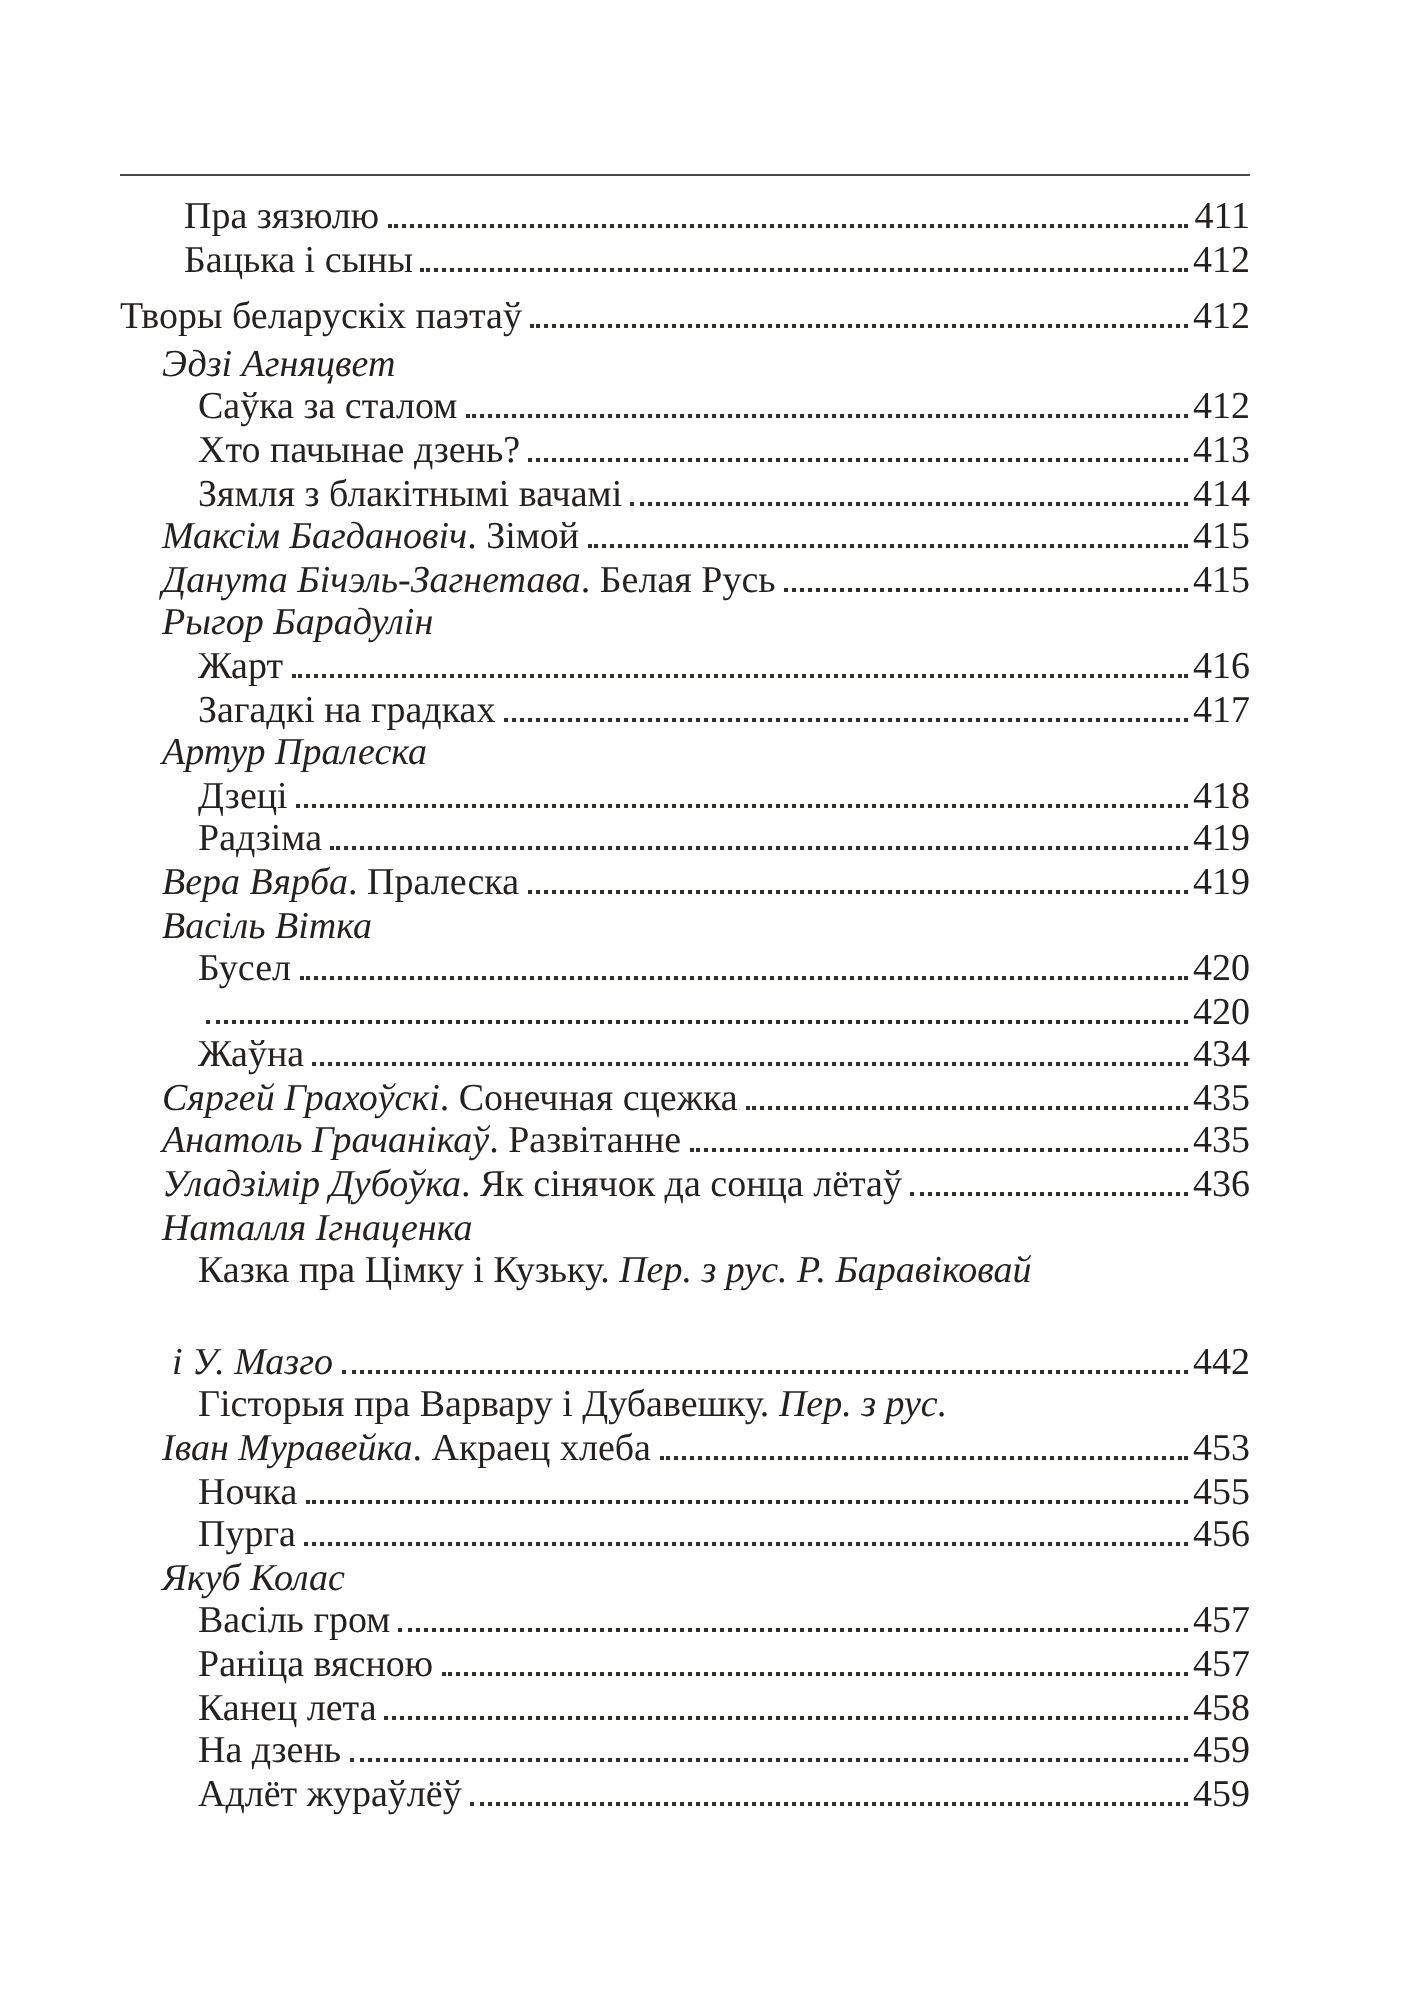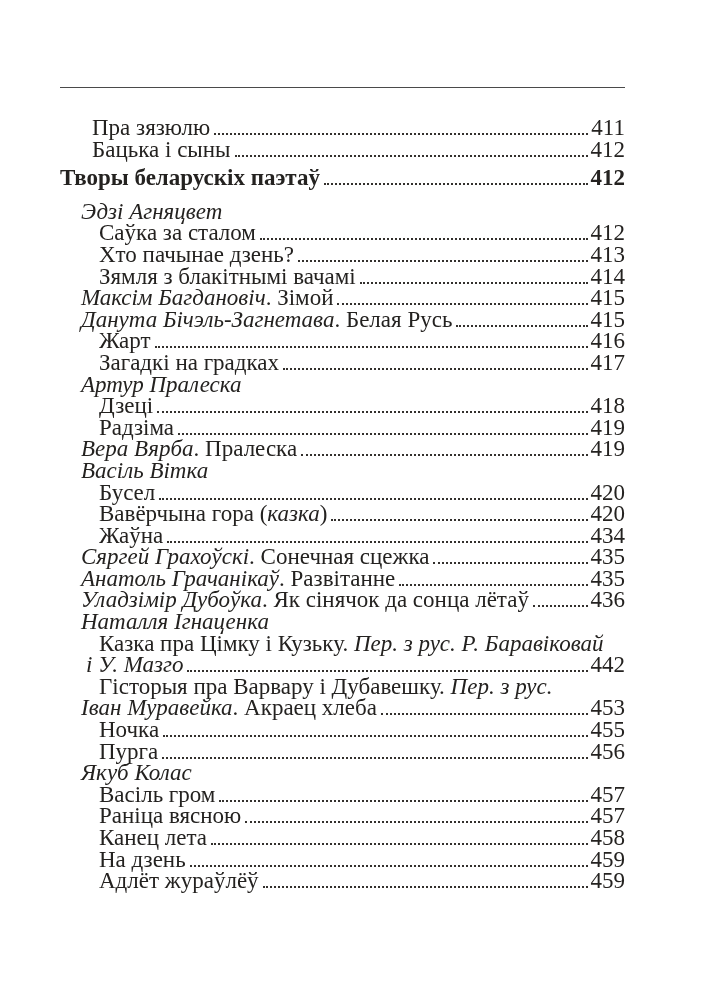--- a/index.html
+++ b/index.html
@@ -27,33 +27,33 @@
     font-size: 17px; line-height: 17px;
     color: var(--header-text);
     letter-spacing: 0.2px;
   }
   .rule {
     position: absolute; top: 87px; left: 60px; width: 565px;
     border-top: 1.5px solid var(--rule);
   }
 
   .toc {
-    position: absolute; top: 117px; left: 60px; width: 565px;
-    font-size: 23px; line-height: 21.6px;
+    position: absolute; top: 98px; left: 60px; width: 565px;
+    font-size: 19px; line-height: 21.6px;
   }
   .row { display: flex; align-items: baseline; }
   .row .t { flex: none; white-space: pre; }
   .seg.i { font-style: italic; }
 
-  .row.section { font-weight: bold; margin-top: 7px; margin-bottom: 12px; }
+  .row.section { font-weight: normal; margin-top: 7px; margin-bottom: 2px; }
   .lvl-section { padding-left: 0; }
   .lvl-top     { padding-left: 32px; }
   .lvl-author  { padding-left: 21px; }
   .lvl-work    { padding-left: 39px; }
-  .lvl-cont    { padding-left: 26px; }
+  .lvl-cont    { padding-left: 26px; margin-top: 24px; }
 
   .leader {
     flex: 1 1 auto;
     min-width: 8px;
     border-bottom: 2px dotted var(--leader-dots);
     margin: 0 3px 0 4px;
   }
   .page-num { flex: none; }
 </style>
 </head>
@@ -98,20 +98,23 @@
       <div class="row lvl-author">
         <span class="t"><span class="seg i">Максім Багдановіч</span><span class="seg">. Зімой</span></span>
         <span class="leader"></span>
         <span class="page-num">415</span>
       </div>
       <div class="row lvl-author">
         <span class="t"><span class="seg i">Данута Бічэль-Загнетава</span><span class="seg">. Белая Русь</span></span>
         <span class="leader"></span>
         <span class="page-num">415</span>
       </div>
+      <div class="row lvl-author">
+        <span class="t"><span class="seg i">Рыгор Барадулін</span></span>
+      </div>
       <div class="row lvl-work">
         <span class="t"><span class="seg">Жарт</span></span>
         <span class="leader"></span>
         <span class="page-num">416</span>
       </div>
       <div class="row lvl-work">
         <span class="t"><span class="seg">Загадкі на градках</span></span>
         <span class="leader"></span>
         <span class="page-num">417</span>
       </div>
@@ -135,21 +138,20 @@
       </div>
       <div class="row lvl-author">
         <span class="t"><span class="seg i">Васіль Вітка</span></span>
       </div>
       <div class="row lvl-work">
         <span class="t"><span class="seg">Бусел</span></span>
         <span class="leader"></span>
         <span class="page-num">420</span>
       </div>
       <div class="row lvl-work">
-        <span class="t"><span class="seg">Вавёрчына гора (</span><span class="seg i">казка</span><span class="seg">)</span></span>
         <span class="leader"></span>
         <span class="page-num">420</span>
       </div>
       <div class="row lvl-work">
         <span class="t"><span class="seg">Жаўна</span></span>
         <span class="leader"></span>
         <span class="page-num">434</span>
       </div>
       <div class="row lvl-author">
         <span class="t"><span class="seg i">Сяргей Грахоўскі</span><span class="seg">. Сонечная сцежка</span></span>

